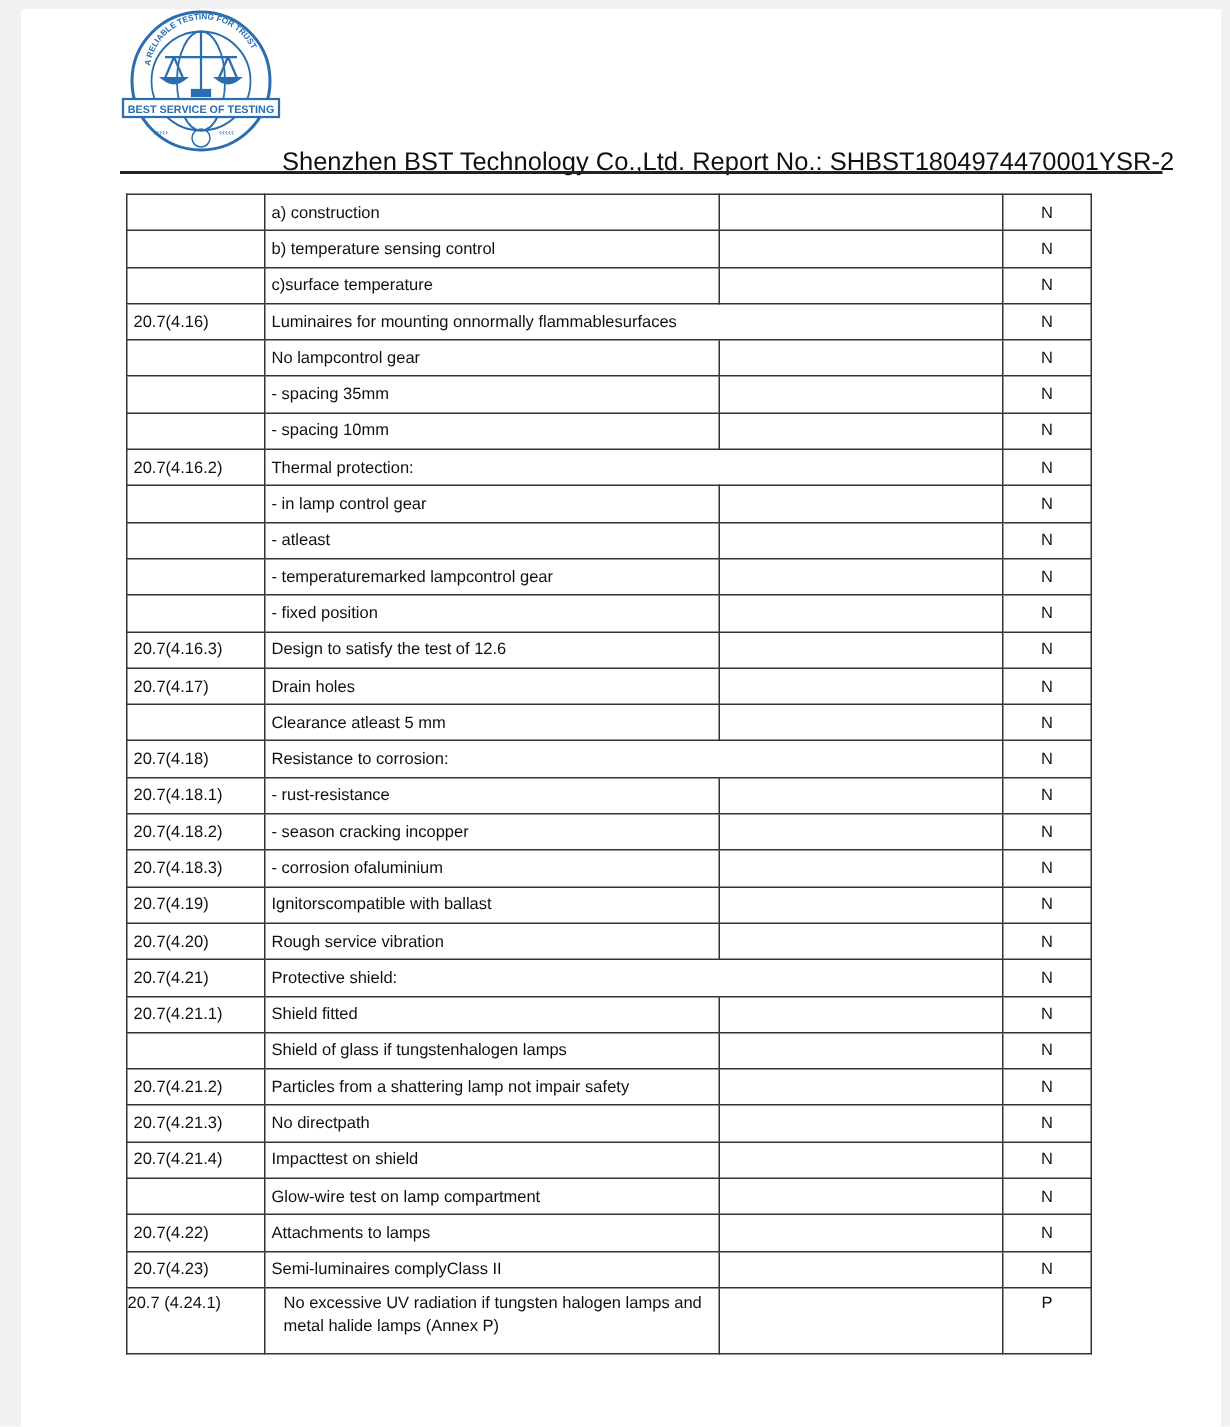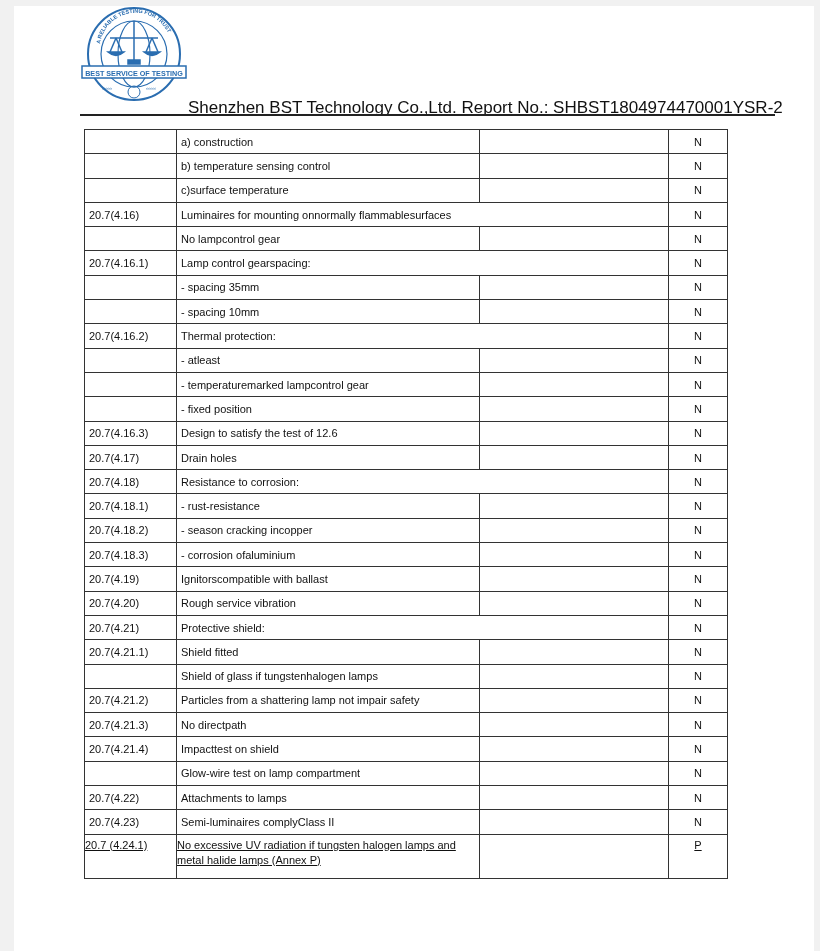--- a/index.html
+++ b/index.html
@@ -48,23 +48,23 @@
     height: 23.3px;
     padding: 0 4px;
     vertical-align: middle;
     white-space: nowrap;
     overflow: visible;
   }
   table.report td.c-clause { width: 83px; }
   table.report td.c-req { width: 294px; }
   table.report td.c-res { width: 180px; }
   table.report td.c-verdict { width: 50px; text-align: center; }
-  table.report tr.tall td { height: 40px; vertical-align: top; padding-top: 3px; white-space: normal; line-height: 15px; text-decoration: underline; }
+  table.report tr.tall td { height: 40px; vertical-align: top; padding-top: 3px; white-space: normal; line-height: 15px; }
   table.report tr.tall td.c-clause { padding-left: 0; }
-  table.report tr.tall td.c-req { padding-left: 0; }
+  table.report tr.tall td.c-req { padding-left: 12px; }
 </style>
 </head>
 <body>
 
 <div class="page"></div>
 
 <svg class="logo" viewBox="0 0 108 104">
   <g fill="none" stroke="#2a6db0" stroke-width="2">
     <circle cx="54" cy="50" r="46"></circle>
     <circle cx="54" cy="50" r="33" stroke-width="1.2"></circle>
@@ -122,43 +122,44 @@
         <td class="c-req" colspan="2">Luminaires for mounting onnormally flammablesurfaces</td>
         <td class="c-verdict">N</td>
       </tr>
       <tr>
         <td class="c-clause"></td>
         <td class="c-req">No lampcontrol gear</td>
         <td class="c-res"></td>
         <td class="c-verdict">N</td>
       </tr>
       <tr>
-        <td class="c-clause">20.7(4.16.1)</td>
-        <td class="c-req" colspan="2">Lamp control gearspacing:</td>
-        <td class="c-verdict">N</td>
-      </tr>
-      <tr>
         <td class="c-clause"></td>
         <td class="c-req">- spacing 35mm</td>
         <td class="c-res"></td>
         <td class="c-verdict">N</td>
       </tr>
       <tr>
         <td class="c-clause"></td>
         <td class="c-req">- spacing 10mm</td>
         <td class="c-res"></td>
         <td class="c-verdict">N</td>
       </tr>
       <tr>
         <td class="c-clause">20.7(4.16.2)</td>
         <td class="c-req" colspan="2">Thermal protection:</td>
         <td class="c-verdict">N</td>
       </tr>
       <tr>
         <td class="c-clause"></td>
+        <td class="c-req">- in lamp control gear</td>
+        <td class="c-res"></td>
+        <td class="c-verdict">N</td>
+      </tr>
+      <tr>
+        <td class="c-clause"></td>
         <td class="c-req">- atleast</td>
         <td class="c-res"></td>
         <td class="c-verdict">N</td>
       </tr>
       <tr>
         <td class="c-clause"></td>
         <td class="c-req">- temperaturemarked lampcontrol gear</td>
         <td class="c-res"></td>
         <td class="c-verdict">N</td>
       </tr>
@@ -170,20 +171,26 @@
       </tr>
       <tr>
         <td class="c-clause">20.7(4.16.3)</td>
         <td class="c-req">Design to satisfy the test of 12.6</td>
         <td class="c-res"></td>
         <td class="c-verdict">N</td>
       </tr>
       <tr>
         <td class="c-clause">20.7(4.17)</td>
         <td class="c-req">Drain holes</td>
+        <td class="c-res"></td>
+        <td class="c-verdict">N</td>
+      </tr>
+      <tr>
+        <td class="c-clause"></td>
+        <td class="c-req">Clearance atleast 5 mm</td>
         <td class="c-res"></td>
         <td class="c-verdict">N</td>
       </tr>
       <tr>
         <td class="c-clause">20.7(4.18)</td>
         <td class="c-req" colspan="2">Resistance to corrosion:</td>
         <td class="c-verdict">N</td>
       </tr>
       <tr>
         <td class="c-clause">20.7(4.18.1)</td>

